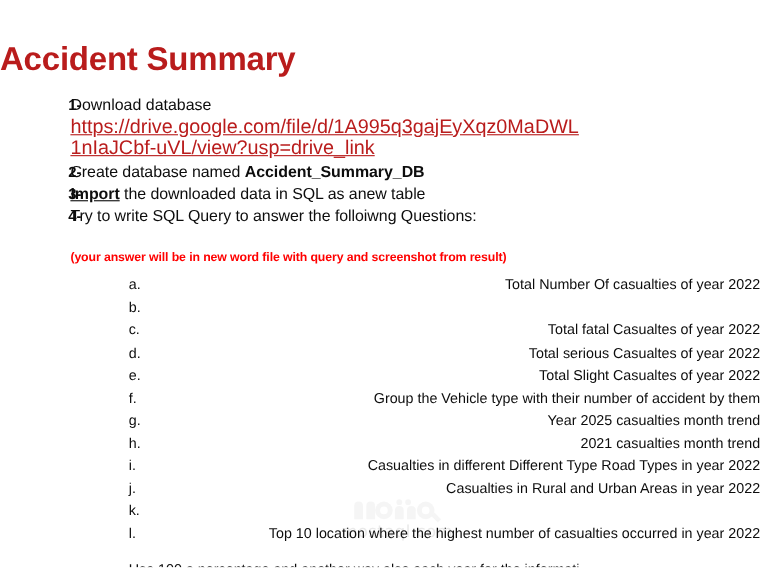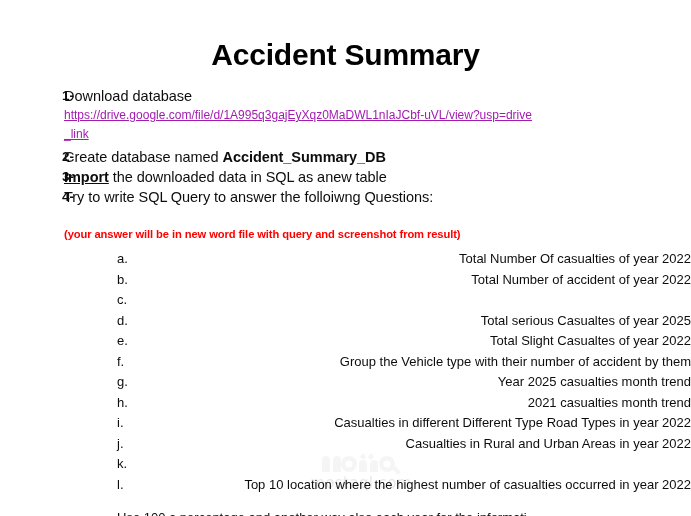--- a/index.html
+++ b/index.html
@@ -50,25 +50,24 @@
     color: #e9e9e9;
     white-space: nowrap;
   }
 
   
   .doc-title {
     position: absolute;
     left: 0;
     top: 38px;
     width: 691px;
-    text-align: center;
     font-size: 30px;
     font-weight: bold;
     letter-spacing: -0.2px;
-    color: #000000;
+    color: #b91c1c;
     z-index: 2;
   }
 
   
   .numbered-list {
     position: absolute;
     left: 0;
     top: 86px;
     width: 691px;
     z-index: 2;
@@ -95,23 +94,23 @@
     padding-left: 2px;
     font-size: 14.5px;
     color: #0d0d0d;
   }
   .num-body.plain { letter-spacing: -0.05px; }
   .bold { font-weight: bold; }
   .bold-underline { font-weight: bold; text-decoration: underline; }
 
   .link-line {
     display: block;
-    color: #a21caf;
+    color: #b91c1c;
     text-decoration: underline;
-    font-size: 12px;
+    font-size: 18px;
     line-height: 19px;
     word-break: break-all;
     max-width: 472px;
   }
 
   .red-note {
     display: block;
     color: #ff0000;
     font-weight: bold;
     font-size: 11.2px;
@@ -226,30 +225,30 @@
 
   <div class="lettered-list">
 
     <div class="let-row">
       <div class="let-marker">a.</div>
       <div class="let-text">Total Number Of casualties of year 2022</div>
     </div>
 
     <div class="let-row">
       <div class="let-marker">b.</div>
-      <div class="let-text">Total Number of accident of year 2022</div>
     </div>
 
     <div class="let-row">
       <div class="let-marker">c.</div>
+      <div class="let-text">Total fatal Casualtes of year 2022</div>
     </div>
 
     <div class="let-row">
       <div class="let-marker">d.</div>
-      <div class="let-text">Total serious Casualtes of year 2025</div>
+      <div class="let-text">Total serious Casualtes of year 2022</div>
     </div>
 
     <div class="let-row">
       <div class="let-marker">e.</div>
       <div class="let-text">Total Slight Casualtes of year 2022</div>
     </div>
 
     <div class="let-row">
       <div class="let-marker">f.</div>
       <div class="let-text">Group the Vehicle type with their number of accident by them</div>

